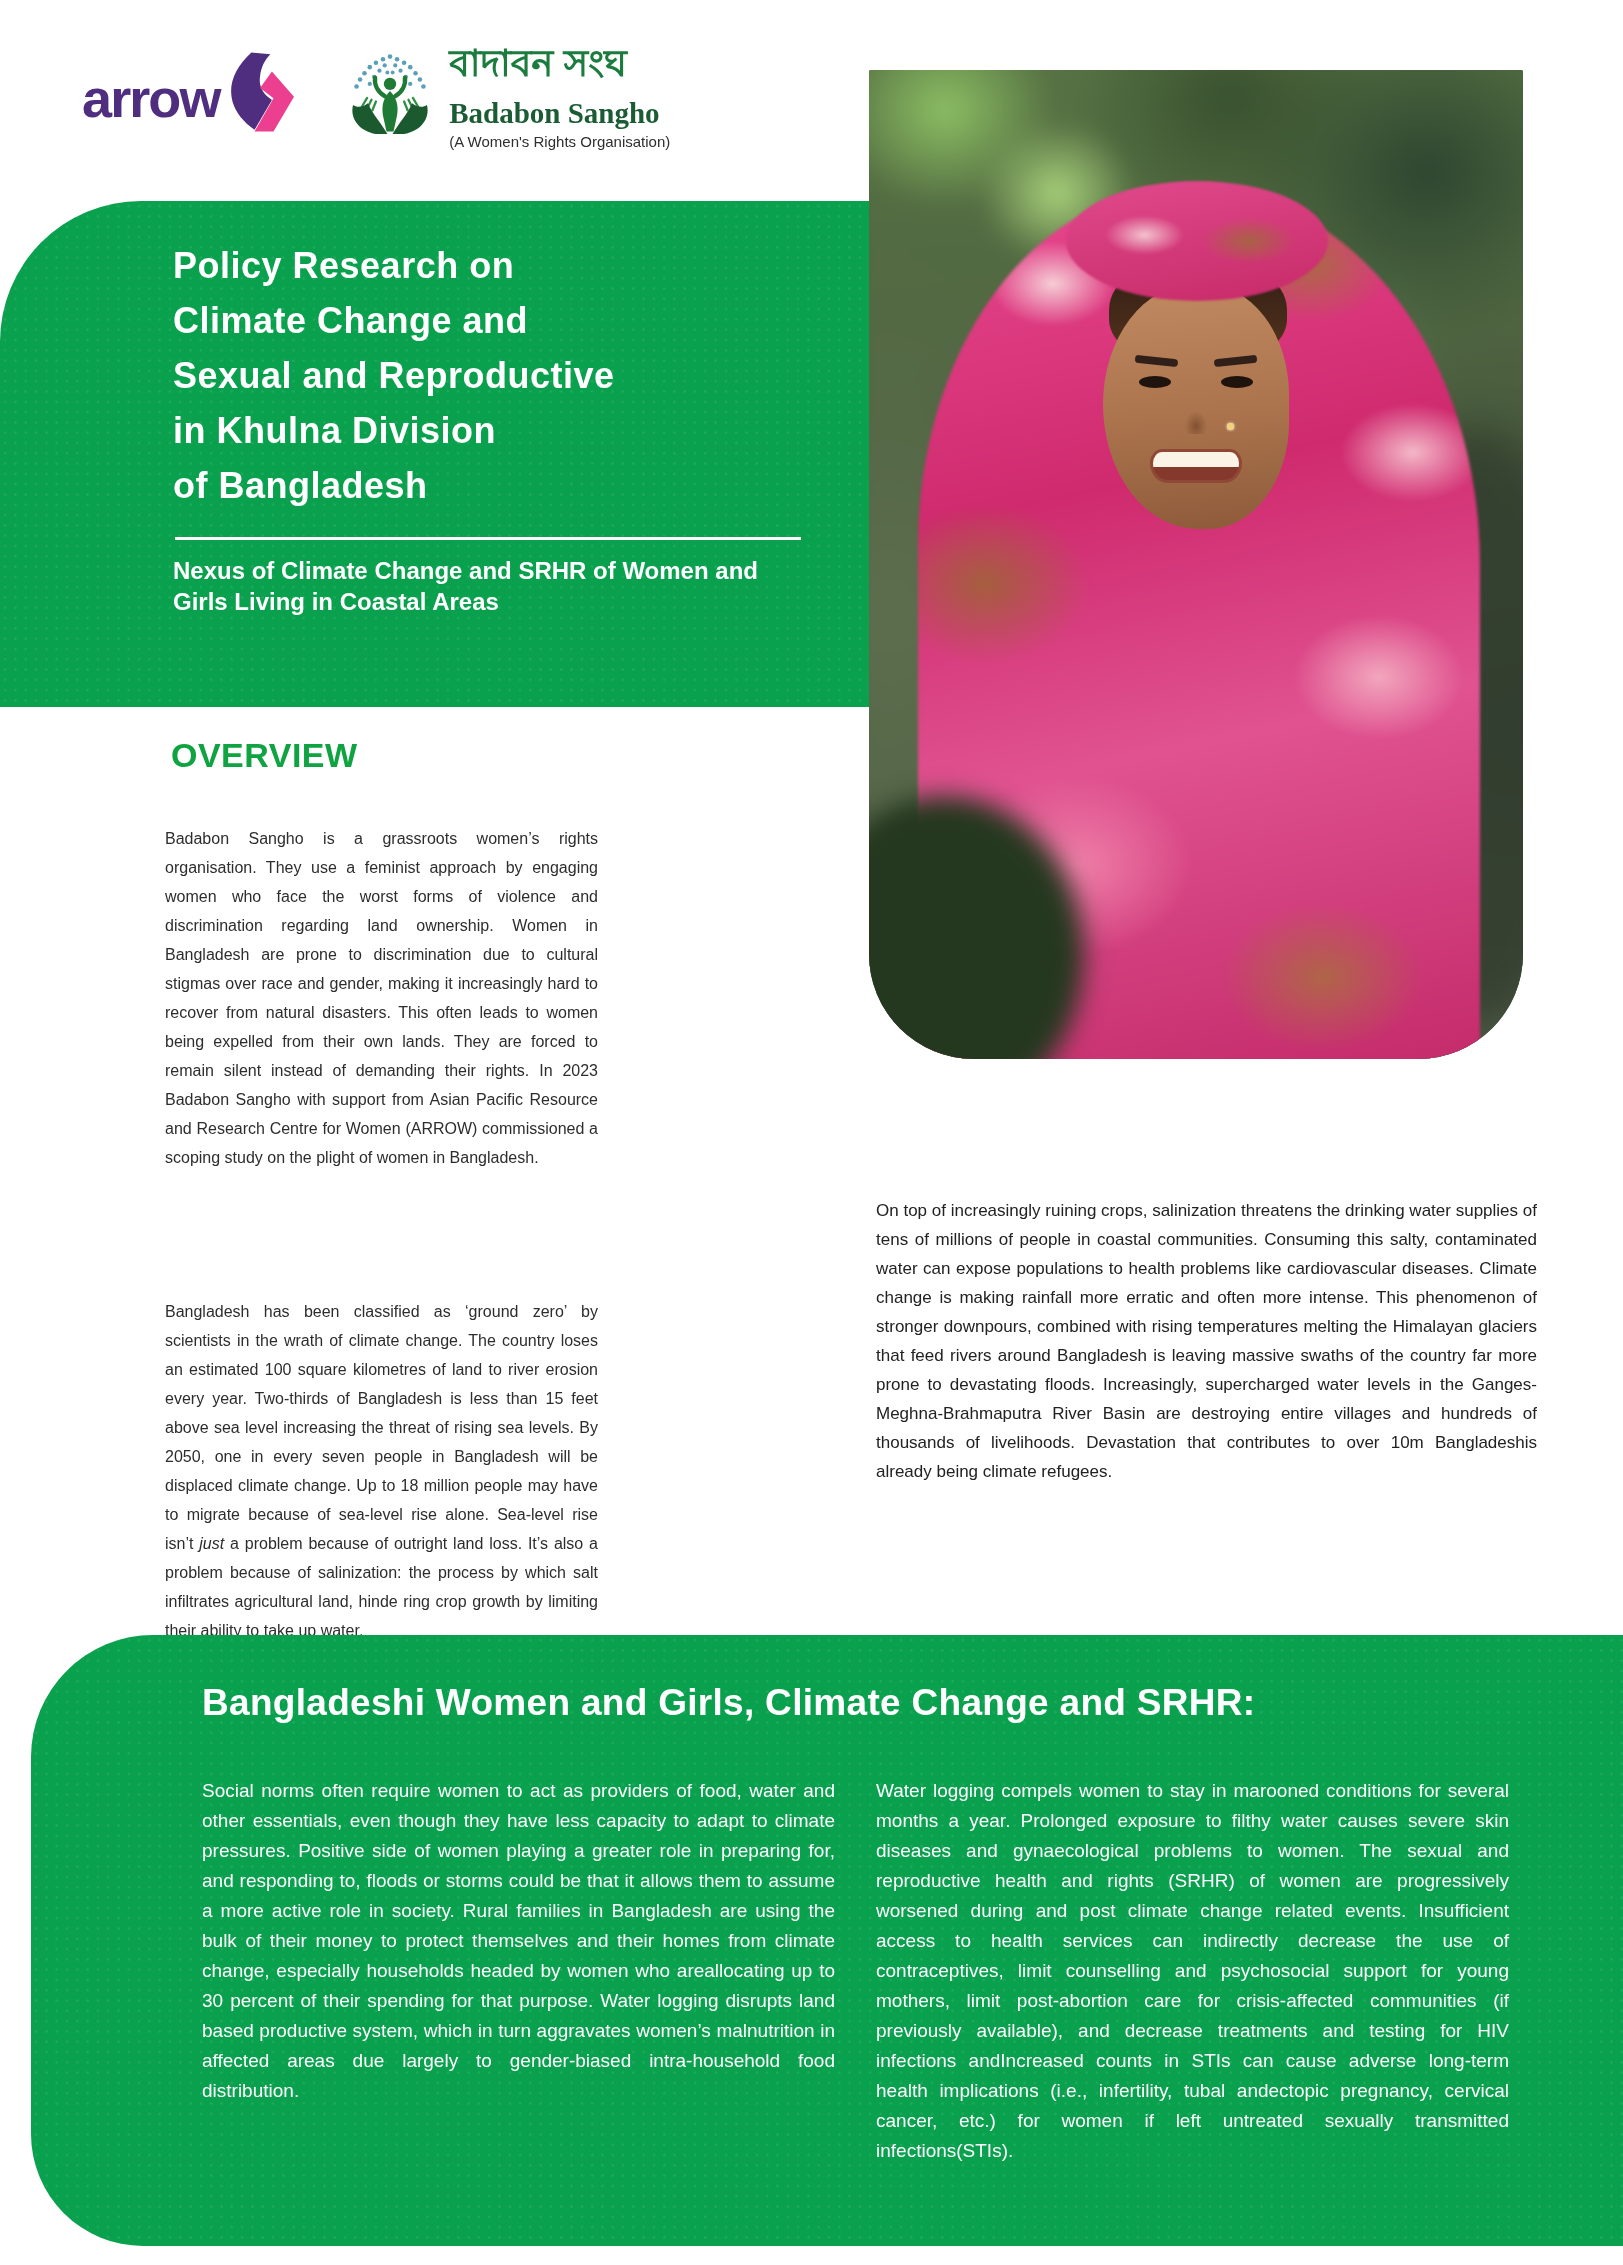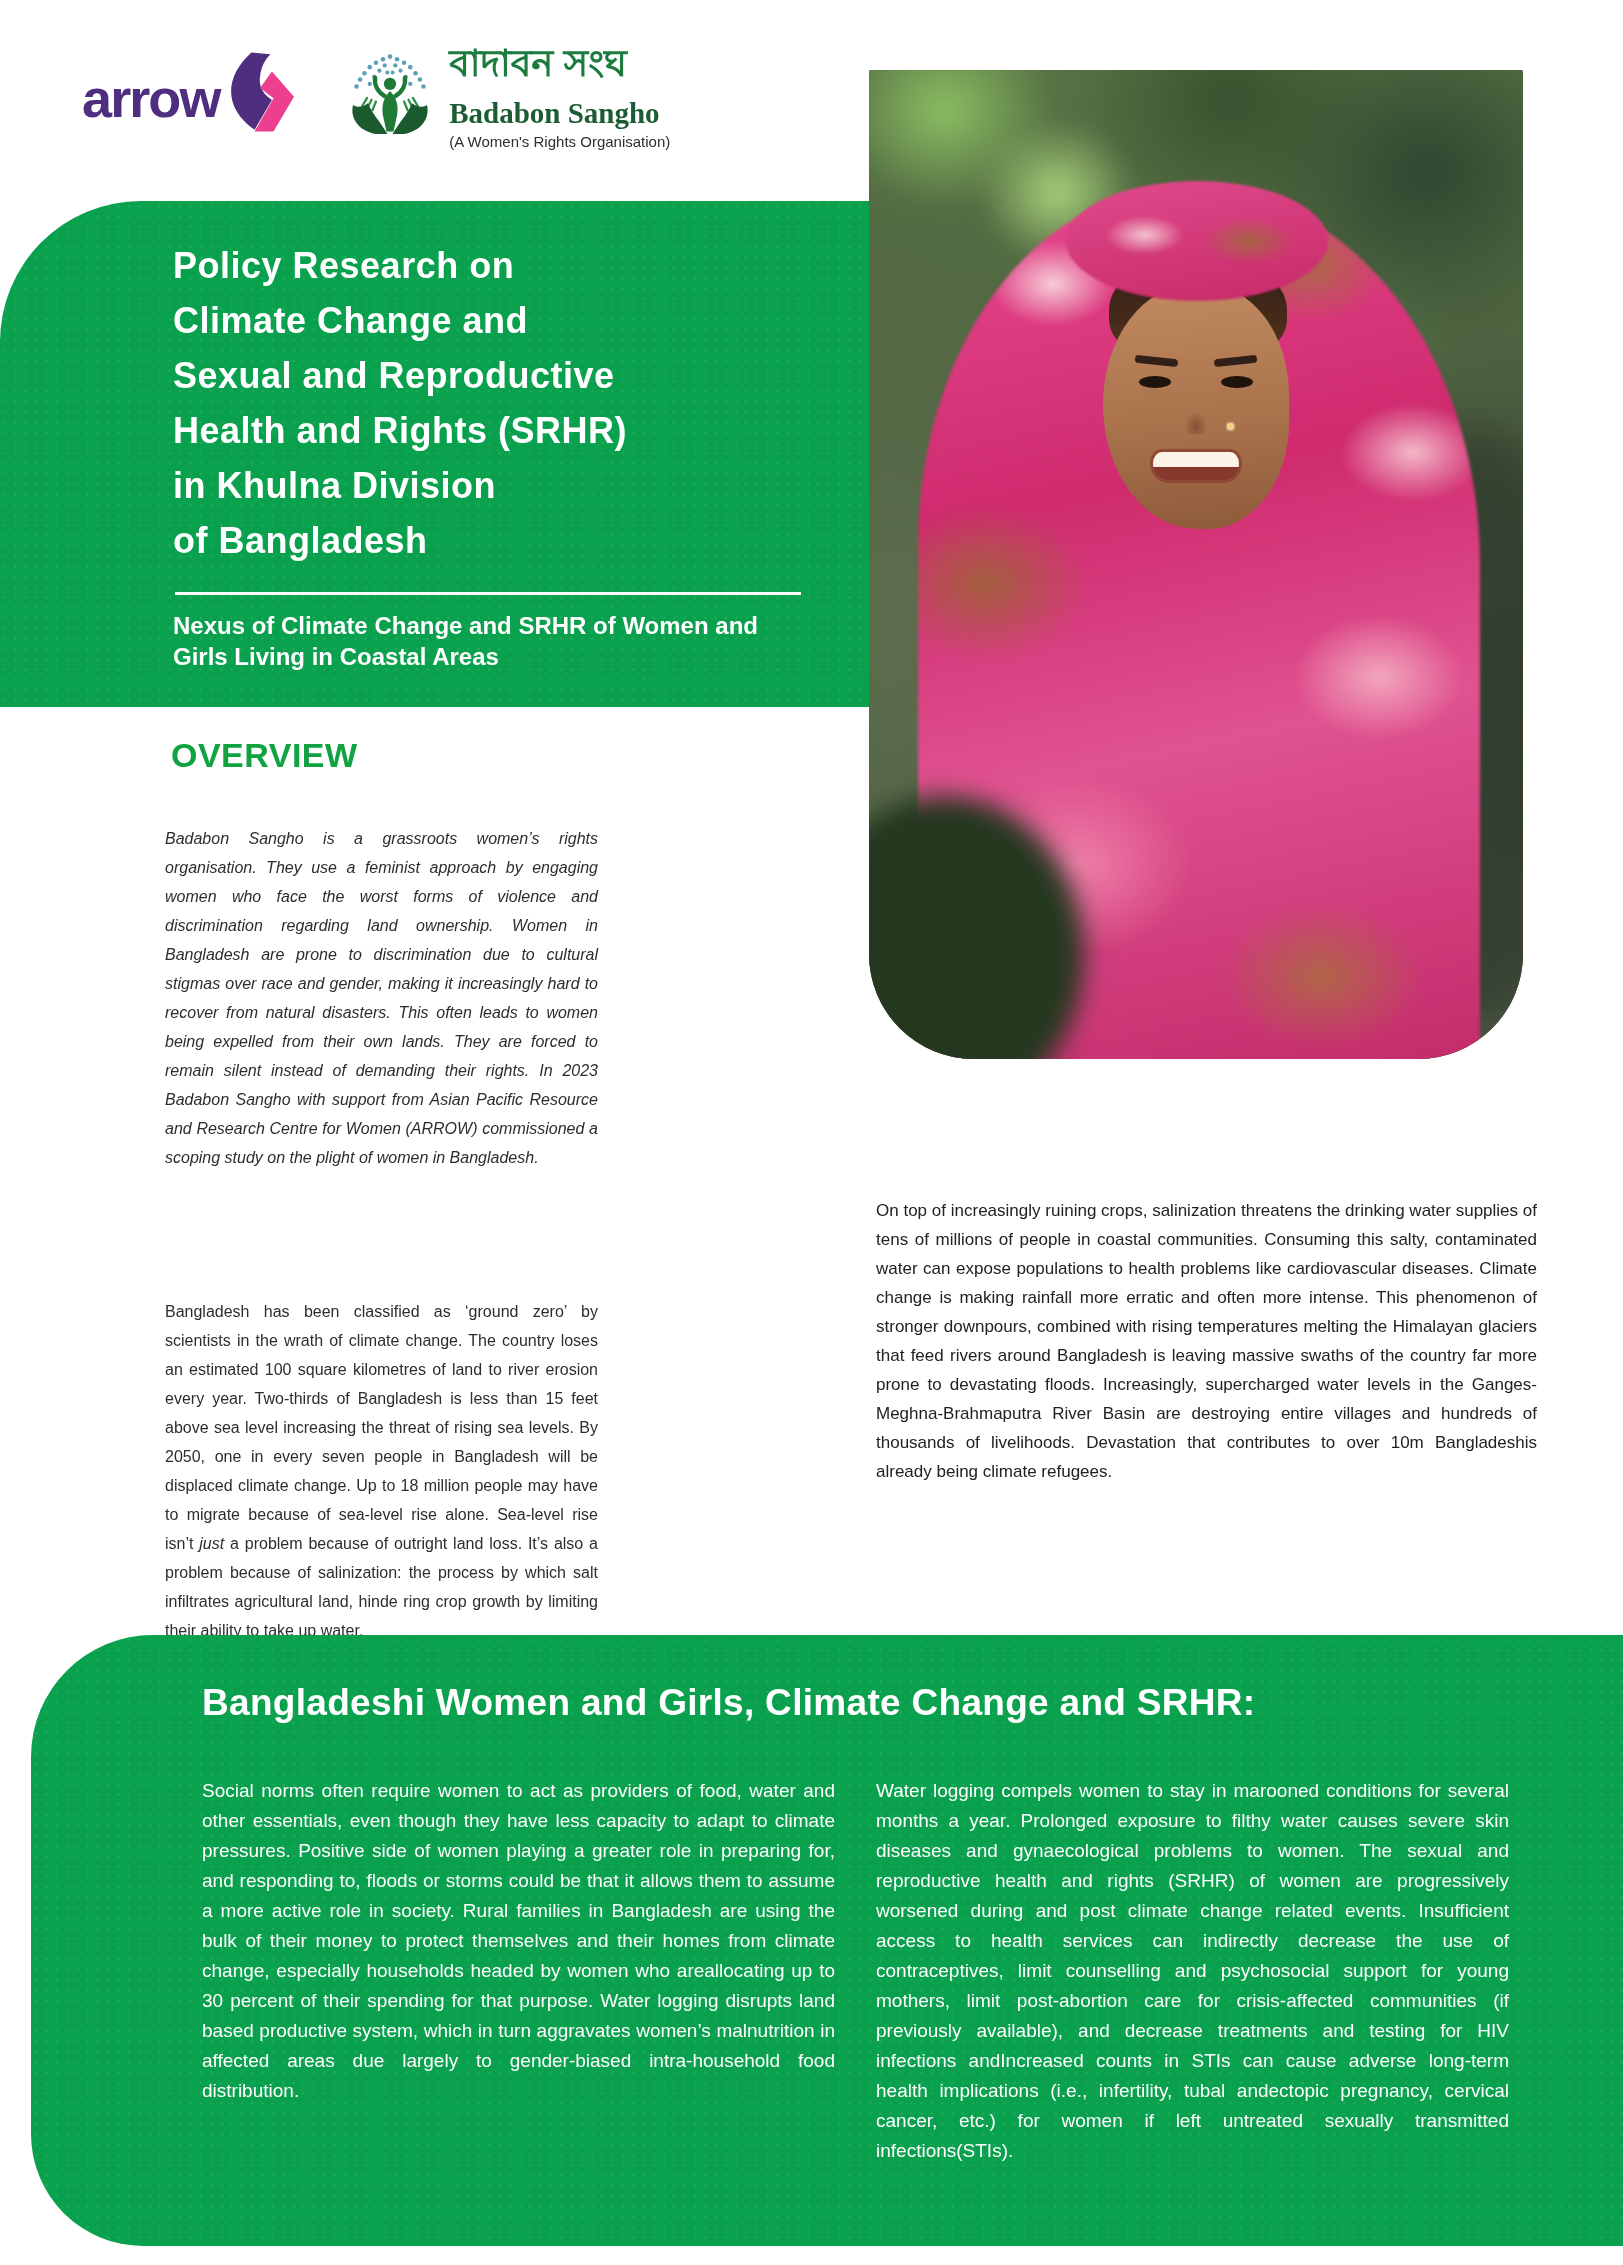--- a/index.html
+++ b/index.html
@@ -78,21 +78,21 @@
      border-radius:13px 13px 19px 19px/15px 15px 20.6px 20.6px;border:3.7px solid #8f4836;
      background:linear-gradient(180deg,#fbf3e6 0 52%,#84392c 52% 100%);}
   .ph-leaf{left:-66px;bottom:-56px;width:281px;height:319px;border-radius:50%;
      background:#24381f;filter:blur(13px);z-index:6;}
 
   
   .sec-heading{position:absolute;margin:0;color:#10a342;font-size:34px;font-weight:bold;letter-spacing:0.5px;text-align:center;}
   .overview-h{left:171px;top:736px;}
   .context-h{left:171px;top:1210px;}
   .body-col{position:absolute;margin:0;text-align:justify;color:#2d2d2d;}
-  .overview-body{left:165px;top:824px;width:433px;font-size:16px;line-height:29px;font-style:italic;}
+  .overview-body{left:165px;top:824px;width:433px;font-size:16px;line-height:29px;}
   .context-left{left:165px;top:1297px;width:433px;font-size:16px;line-height:29px;}
   .context-left em{font-style:italic;}
   .context-right{left:876px;top:1196px;width:661px;font-size:17px;line-height:29px;color:#222;}
 
   
   .panel{position:absolute;left:31px;top:1635px;width:1593px;height:611px;
          border-radius:122px 0 0 112px;box-sizing:border-box;padding:47px 0 0 171px;}
   .panel-heading{margin:0;color:#fff;font-size:37px;font-weight:bold;letter-spacing:0.3px;}
   .panel-cols{display:flex;gap:41px;margin-top:52px;}
   .panel-col{margin:0;width:633px;color:#fff;text-align:justify;font-size:19px;line-height:30px;}
@@ -160,21 +160,20 @@
         <div class="tag">(A Women's Rights Organisation)</div>
       </div>
     </div>
   </header>
 
   <section class="hero green-block">
     <h1 class="hero-title">
       <span>Policy Research on</span>
       <span>Climate Change and</span>
       <span>Sexual and Reproductive</span>
-      <span>Health and Rights (SRHR)</span>
       <span>in Khulna Division</span>
       <span>of Bangladesh</span>
     </h1>
     <div class="hero-rule"></div>
     <p class="hero-subtitle">Nexus of Climate Change and SRHR of Women and Girls Living in Coastal Areas</p>
   </section>
 
   <figure class="photo">
     <div class="ph-bg"></div>
     <div class="ph-shade"></div>

